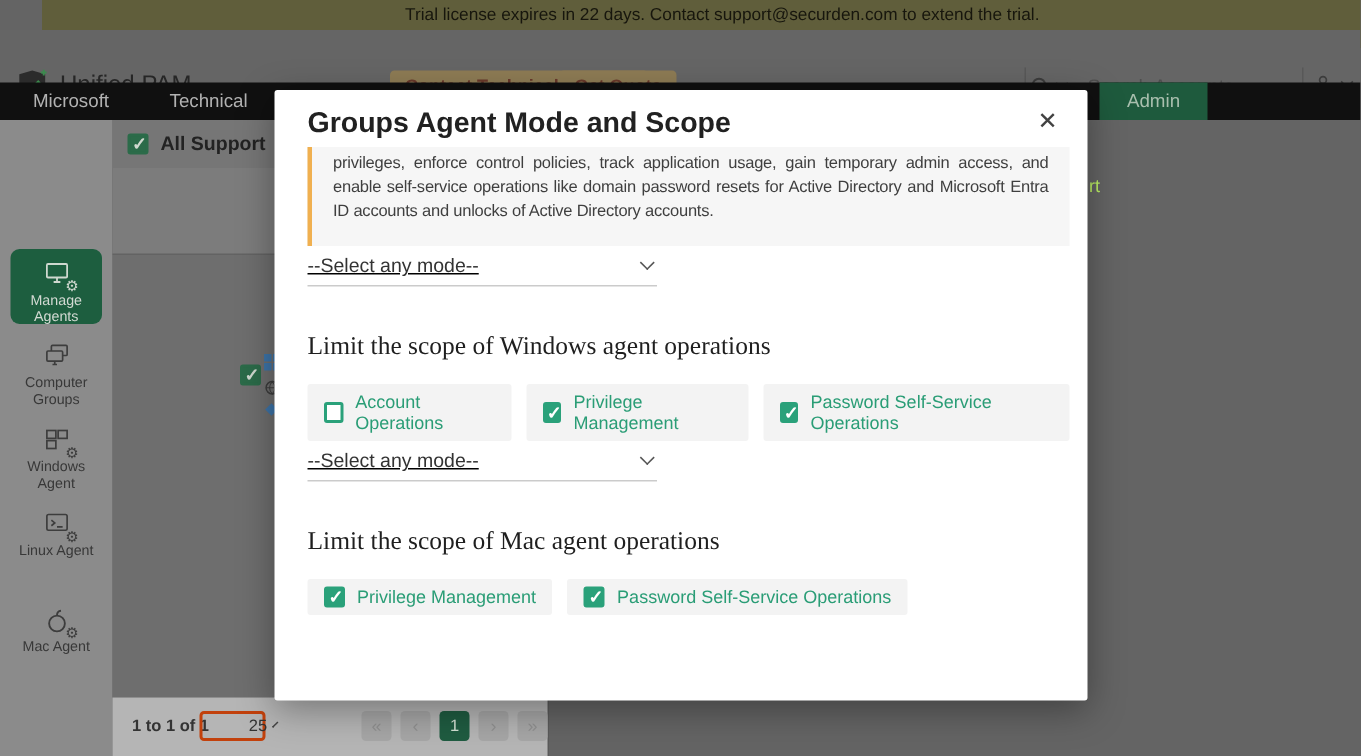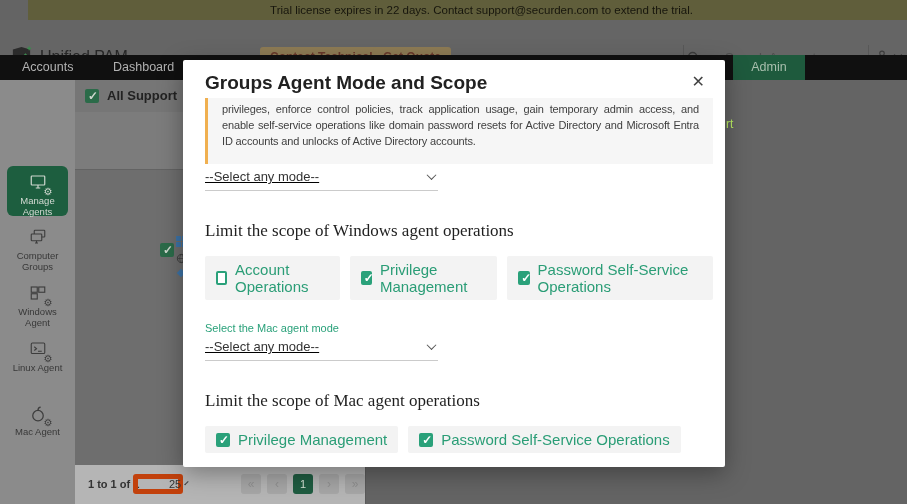--- a/index.html
+++ b/index.html
@@ -56,21 +56,21 @@
   .devrow2 { position:absolute; left:117px; top:141px; font-size:11px; color:#2b2b2b; }
   .devrow3 { position:absolute; left:117px; top:156px; font-size:10.5px; color:#333; }
   .winlogo { position:absolute; left:101px; top:124px; width:11px; height:11px; display:grid; grid-template-columns:5px 5px; grid-template-rows:5px 5px; gap:1px; }
   .winlogo i { background:#3d74a8; }
   .globe { position:absolute; left:101px; top:141px; color:#3c3c3c; }
   .domic { position:absolute; left:103px; top:158px; width:6px; height:6px; background:#3d74a8; transform:rotate(45deg); }
 
   
   .footer { position:absolute; left:75px; top:465px; width:290px; height:39px; background:#b5b5b5; }
   .range { position:absolute; left:13px; top:13px; font-size:11px; font-weight:bold; color:#333; }
-  .psize { position:absolute; left:58px; top:9px; width:40px; height:20px; border:5px solid #c2410c; border-radius:3px;
+  .psize { position:absolute; left:58px; top:9px; width:40px; height:20px; border:2px solid #c2410c; border-radius:3px;
            font-size:11px; color:#333; display:flex; align-items:center; justify-content:center; gap:5px;padding-left:40px; }
   .pager { position:absolute; left:166px; top:9px; display:flex; gap:6px; }
   .pbtn { width:20px; height:20px; border-radius:3px; background:#a6a6a6; color:#909090; font-size:12px;
           display:flex; align-items:center; justify-content:center; }
   .pbtn.active { background:#1f5c41; color:#d5e2d5; font-size:11px; }
 
   
   .modal { position:absolute; left:183px; top:60px; width:542px; height:407px; background:#ffffff; border-radius:2px;
            box-shadow:0 6px 24px rgba(0,0,0,0.35); z-index:10; overflow:hidden; }
   .mtitle { position:absolute; left:22px; top:12px; font-size:19px; font-weight:bold; color:#212121; }
@@ -81,21 +81,21 @@
   .flabel { margin-top:12px; font-size:11px; color:#2aa17a; }
   .mselect { width:233px; border-bottom:1px solid #cbcbcb; padding:5px 0 6px; display:flex; align-items:center; justify-content:space-between;text-decoration:underline; }
   .mselect .val { font-size:13px; color:#333; }
   .mselect .chev { color:#555; width:7px; height:7px; margin-right:3px; }
   .mheading { margin-top:30px; font-size:17px; font-weight:500; color:#1f1f1f;font-family:Liberation Serif, serif; }
   .chips { margin-top:15px; display:flex; gap:10px; }
   .chip { display:inline-flex; align-items:center; gap:8px; background:#f3f3f3; border-radius:2px; padding:5px 11px; }
   .chip .mcb { width:14px; height:14px; border:2px solid #2aa17a; border-radius:2px; position:relative; background:#fff; display:inline-block; }
   .chip .mcb.checked { background:#2aa17a; }
   .chip .mcb.checked::after { content:"\2713"; position:absolute; left:1px; top:-2px; color:#fff; font-size:12px; font-weight:bold; }
-  .chip .clb { font-size:15px; color:#2a9d76; }
+  .chip .clb { font-size:12px; color:#2a9d76; }
 
   svg { display:block; }
 </style>
 </head>
 <body>
 
 <div class="banner">Trial license expires in 22 days. Contact support@securden.com to extend the trial.</div>
 
 <div class="header">
   <span class="logo">
@@ -125,22 +125,22 @@
       <svg viewBox="0 0 24 24" width="16" height="16">
           <circle cx="12" cy="8" r="3.4" fill="none" stroke="currentColor" stroke-width="1.7"></circle>
           <path d="M5 19c1.5-3.4 4-5 7-5s5.5 1.6 7 5" fill="none" stroke="currentColor" stroke-width="1.7"></path>
         </svg>
     </span>
     <span class="chev"></span>
   </div>
 </div>
 
 <div class="nav">
-  <span class="navtab t1">Accounts</span>
-  <span class="navtab t2">Dashboard</span>
+  <span class="navtab t1">Microsoft</span>
+  <span class="navtab t2">Technical</span>
   <span class="admintab">Admin</span>
 </div>
 
 <div class="sidebar">
   <div class="sitem active" style="top:86px">
     <span class="ic">
       <svg viewBox="0 0 24 24" width="22" height="18">
           <rect x="3" y="4" width="18" height="12" rx="1" fill="none" stroke="currentColor" stroke-width="1.6"></rect>
           <path d="M9 20h6M12 16v4" stroke="currentColor" stroke-width="1.6"></path>
         </svg>
@@ -257,21 +257,20 @@
       <span class="chip">
         <span class="mcb checked"></span>
         <span class="clb">Privilege Management</span>
       </span>
       <span class="chip">
         <span class="mcb checked"></span>
         <span class="clb">Password Self-Service Operations</span>
       </span>
     </div>
 
-    <div class="flabel" style="margin-top:22px">Select the Mac agent mode</div>
     <div class="mselect">
       <span class="val">--Select any mode--</span>
       <span class="chev"></span>
     </div>
 
     <div class="mheading">Limit the scope of Mac agent operations</div>
     <div class="chips">
       <span class="chip">
         <span class="mcb checked"></span>
         <span class="clb">Privilege Management</span>

